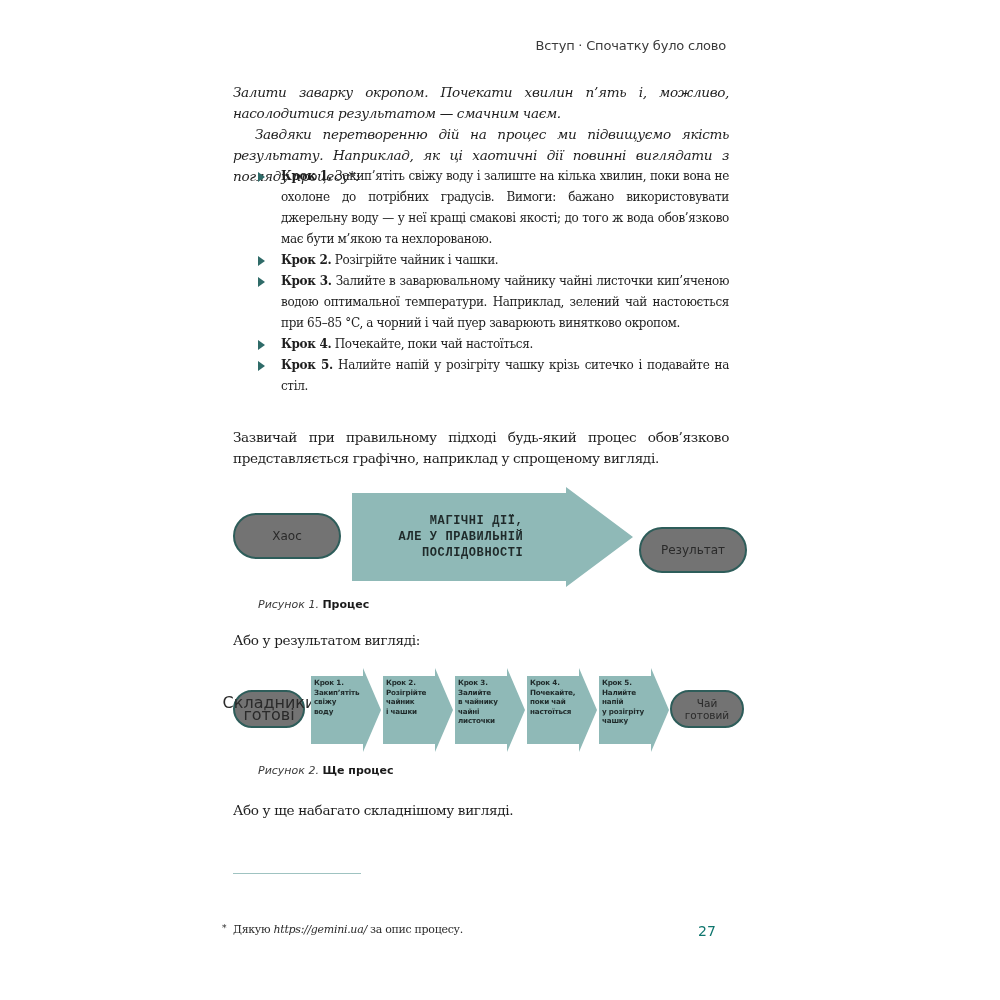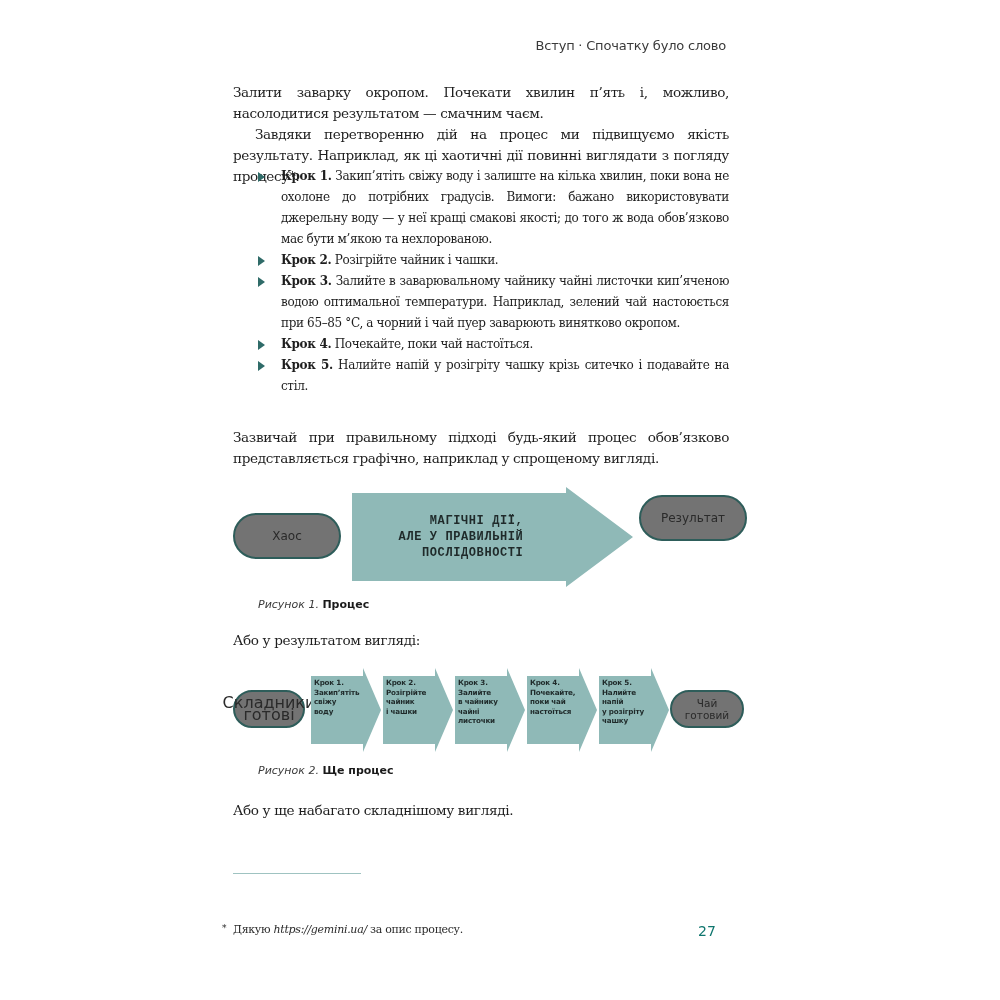--- a/index.html
+++ b/index.html
@@ -13,21 +13,21 @@
     }
 
     .body-text {
       position: absolute; left: 233px; width: 496px;
       font-family: "DejaVu Serif", serif; font-size: 13.6px; line-height: 21px;
       color: #1e1e1e; letter-spacing: -0.35px;
     }
     .body-text p { text-align: justify; text-align-last: left; }
     .indent { text-indent: 22px; }
 
-    .p1 { top: 82px; }
+    .p1 { top: 82px; font-style: italic; }
 
     .steps { position: absolute; left: 233px; top: 166px; width: 496px;
       font-family: "DejaVu Serif", serif; font-size: 12px; line-height: 21px; letter-spacing: -0.35px; color:#1e1e1e; list-style: none; }
     .step { position: relative; padding-left: 48px; margin-bottom: 0; text-align: justify; text-align-last: left; }
     .step .bullet {
       position: absolute; left: 25px; top: 6px; width: 0; height: 0;
       border-top: 5px solid transparent; border-bottom: 5px solid transparent;
       border-left: 7px solid #2f6b68;
     }
     .step b { font-weight: bold; }
@@ -35,21 +35,21 @@
     .p3 { top: 427px; }
 
     
     .fig1 { position: absolute; left: 233px; top: 487px; width: 520px; height: 100px; }
     .pill {
       position: absolute; border: 2.5px solid #2e5d5a; border-radius: 30px;
       display: flex; align-items: center; justify-content: center; text-align: center;
       font-family: "DejaVu Sans", sans-serif; color: #2a2a2a; background: #737373;
     }
     .fig1 .pill-chaos { left: 0; top: 26px; width: 108px; height: 46px; font-size: 12px; }
-    .fig1 .pill-result { left: 406px; top: 8px; width: 108px; height: 46px; font-size: 12px; }
+    .fig1 .pill-result { left: 406px; top: 40px; width: 108px; height: 46px; font-size: 12px; }
     .fig1 .big-arrow { position: absolute; left: 119px; top: 0; width: 281px; height: 100px; }
     .fig1 .big-arrow-label {
       position: absolute; left: 128px; top: 18px; width: 200px; height: 64px;
       display: flex; align-items: center; justify-content: center; text-align: right;
       font-family: Liberation Mono, monospace; font-weight: bold; font-size: 12px; line-height: 16px;
       letter-spacing: 0.6px; color: #1f2a2a; white-space: pre-line;
     }
 
     .caption {
       position: absolute; left: 258px; font-family: "DejaVu Sans", sans-serif; font-size: 11px; color: #2a2a2a;

